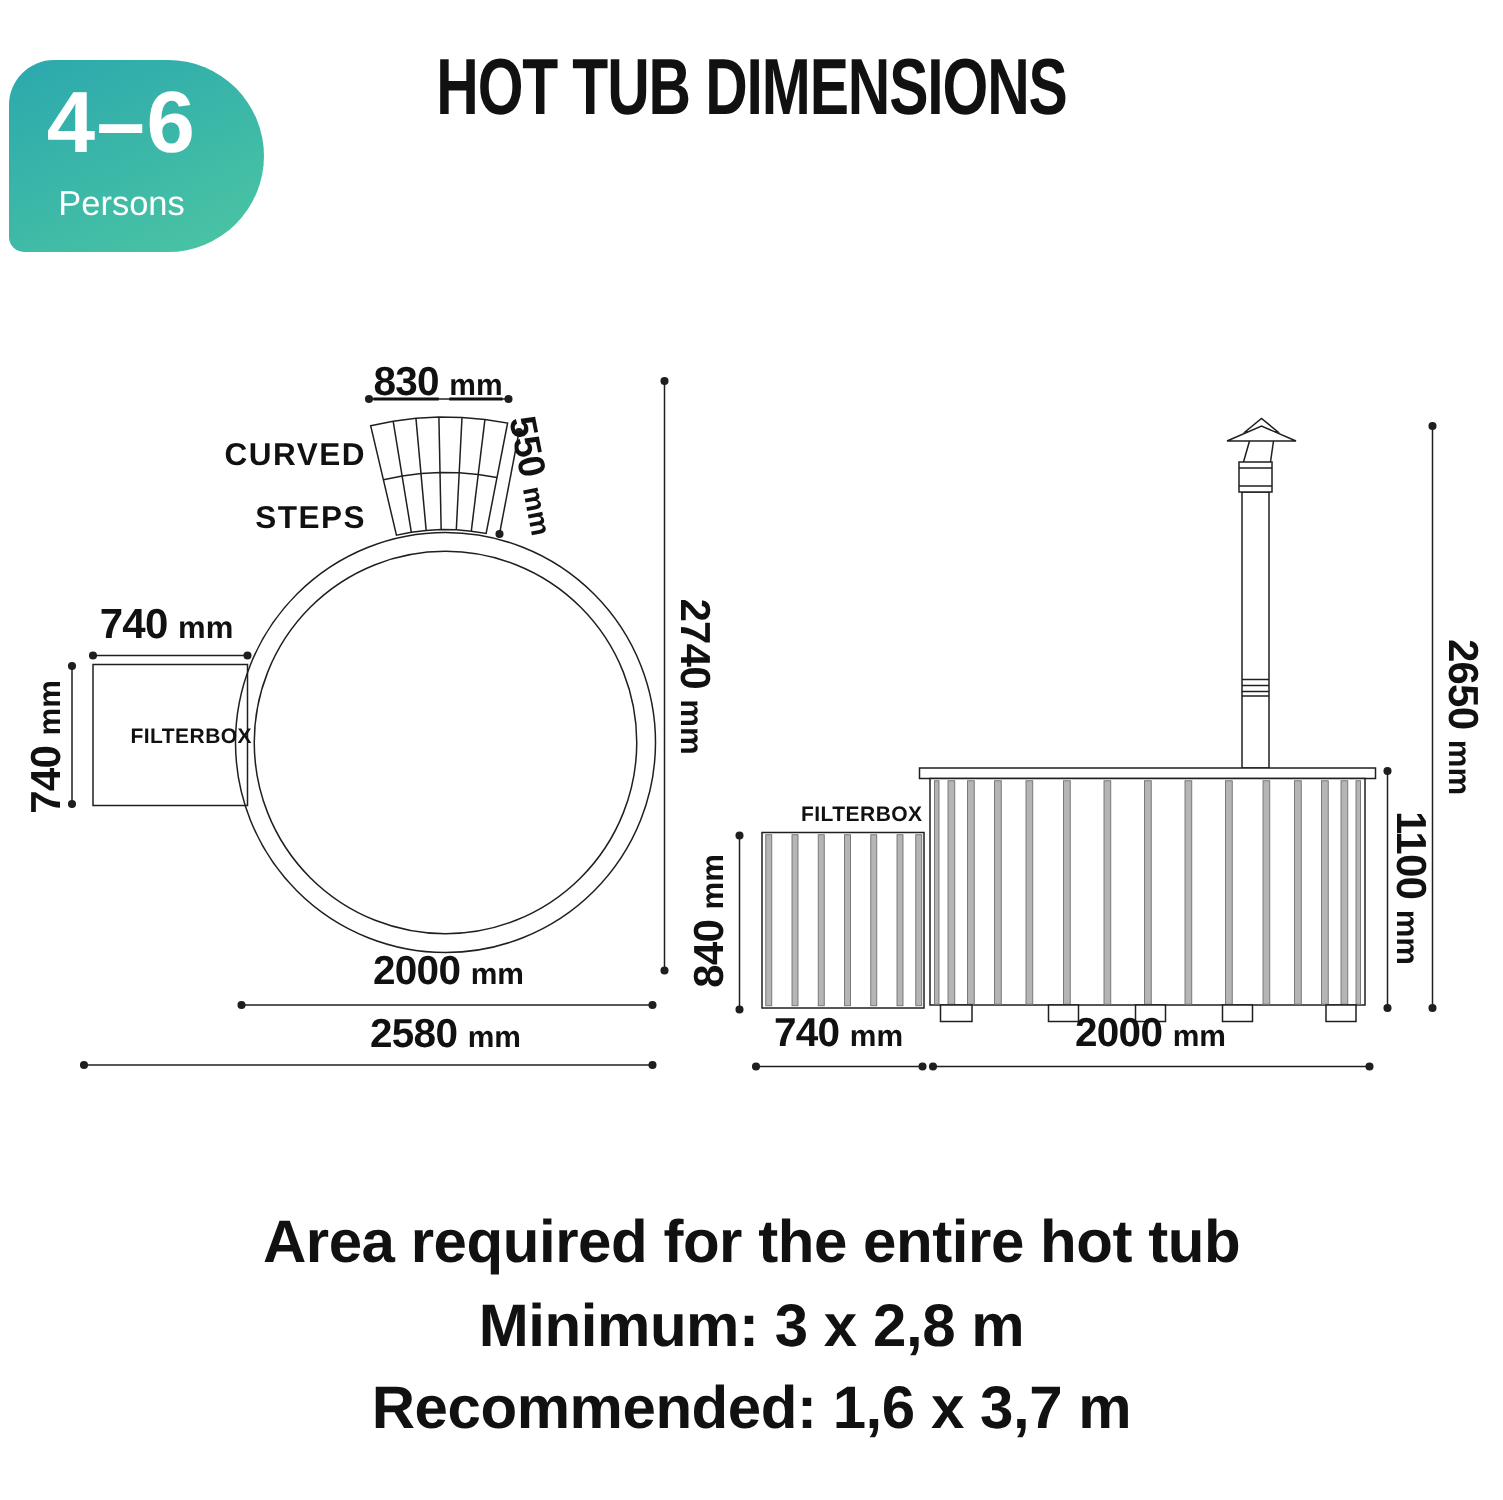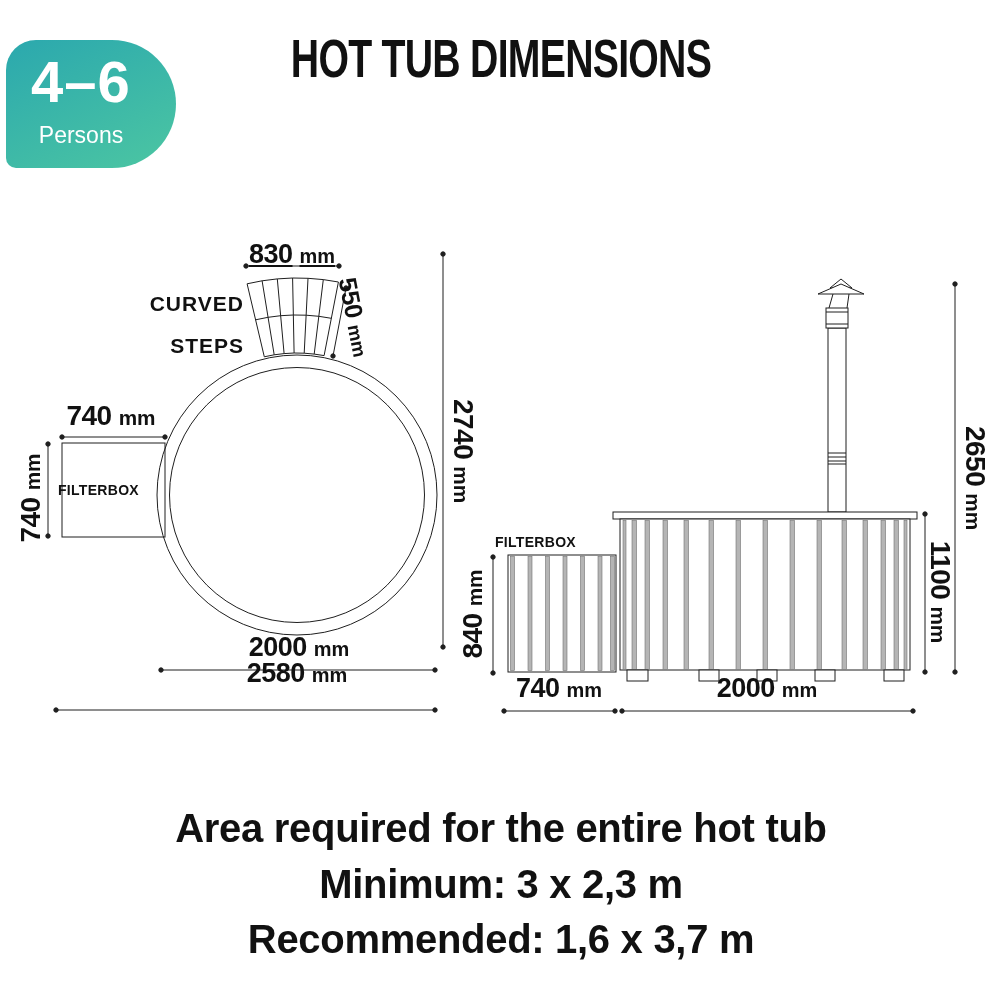--- a/index.html
+++ b/index.html
@@ -26,21 +26,21 @@
 
   
   .dim{position:absolute;font-weight:700;text-align:center;white-space:nowrap;letter-spacing:-0.5px;}
   .dim .unit{font-size:0.74em;margin-left:7px;letter-spacing:0;}
   .fs31{font-size:27px}.fs28{font-size:28px}.fs27{font-size:27px}.fs25{font-size:25px}
   .rot90{transform:rotate(90deg);transform-origin:50% 50%;}
   .rotm90{transform:rotate(-90deg);transform-origin:50% 50%;}
   .rot79{transform:rotate(79deg);transform-origin:50% 50%;}
 
   .small-label{position:absolute;font-weight:700;font-size:14px;letter-spacing:0.3px;
-    text-align:left;white-space:nowrap;}
+    text-align:right;white-space:nowrap;}
   .steps-label{position:absolute;font-weight:700;font-size:21px;letter-spacing:1px;
     text-align:right;white-space:nowrap;}
 
   
   .footer-line{position:absolute;left:0;width:1002px;text-align:center;
     font-weight:700;font-size:40px;letter-spacing:-0.3px;}
   .fl1{top:806px}.fl2{top:862px}.fl3{top:917px}
 </style>
 </head>
 <body>
@@ -211,21 +211,21 @@
   </div>
   <div class="small-label" style="left:58px;top:482px;width:110px;">FILTERBOX</div>
 
   <div class="dim fs28 rot90" style="left:394px;top:436px;width:140px;height:30px;">
     <span class="num">2740</span><span class="unit">mm</span>
   </div>
 
   <div class="dim fs31" style="left:219px;top:632px;width:160px;">
     <span class="num">2000</span><span class="unit">mm</span>
   </div>
-  <div class="dim fs31" style="left:217px;top:658px;width:160px;">
+  <div class="dim fs31" style="left:217px;top:674px;width:160px;">
     <span class="num">2580</span><span class="unit">mm</span>
   </div>
 
   <div class="small-label" style="left:495px;top:534px;width:120px;">FILTERBOX</div>
 
   <div class="dim fs28 rotm90" style="left:407px;top:599px;width:130px;height:30px;">
     <span class="num">840</span><span class="unit">mm</span>
   </div>
   <div class="dim fs28 rot90" style="left:876px;top:577px;width:130px;height:30px;">
     <span class="num">1100</span><span class="unit">mm</span>
@@ -234,16 +234,16 @@
     <span class="num">2650</span><span class="unit">mm</span>
   </div>
   <div class="dim fs31" style="left:479px;top:673px;width:160px;">
     <span class="num">740</span><span class="unit">mm</span>
   </div>
   <div class="dim fs31" style="left:687px;top:673px;width:160px;">
     <span class="num">2000</span><span class="unit">mm</span>
   </div>
 
   <div class="footer-line fl1">Area required for the entire hot tub</div>
-  <div class="footer-line fl2">Minimum: 3 x 2,3 m</div>
+  <div class="footer-line fl2">Minimum: 3 x 2,8 m</div>
   <div class="footer-line fl3">Recommended: 1,6 x 3,7 m</div>
 
 </div>
 
 </body></html>

